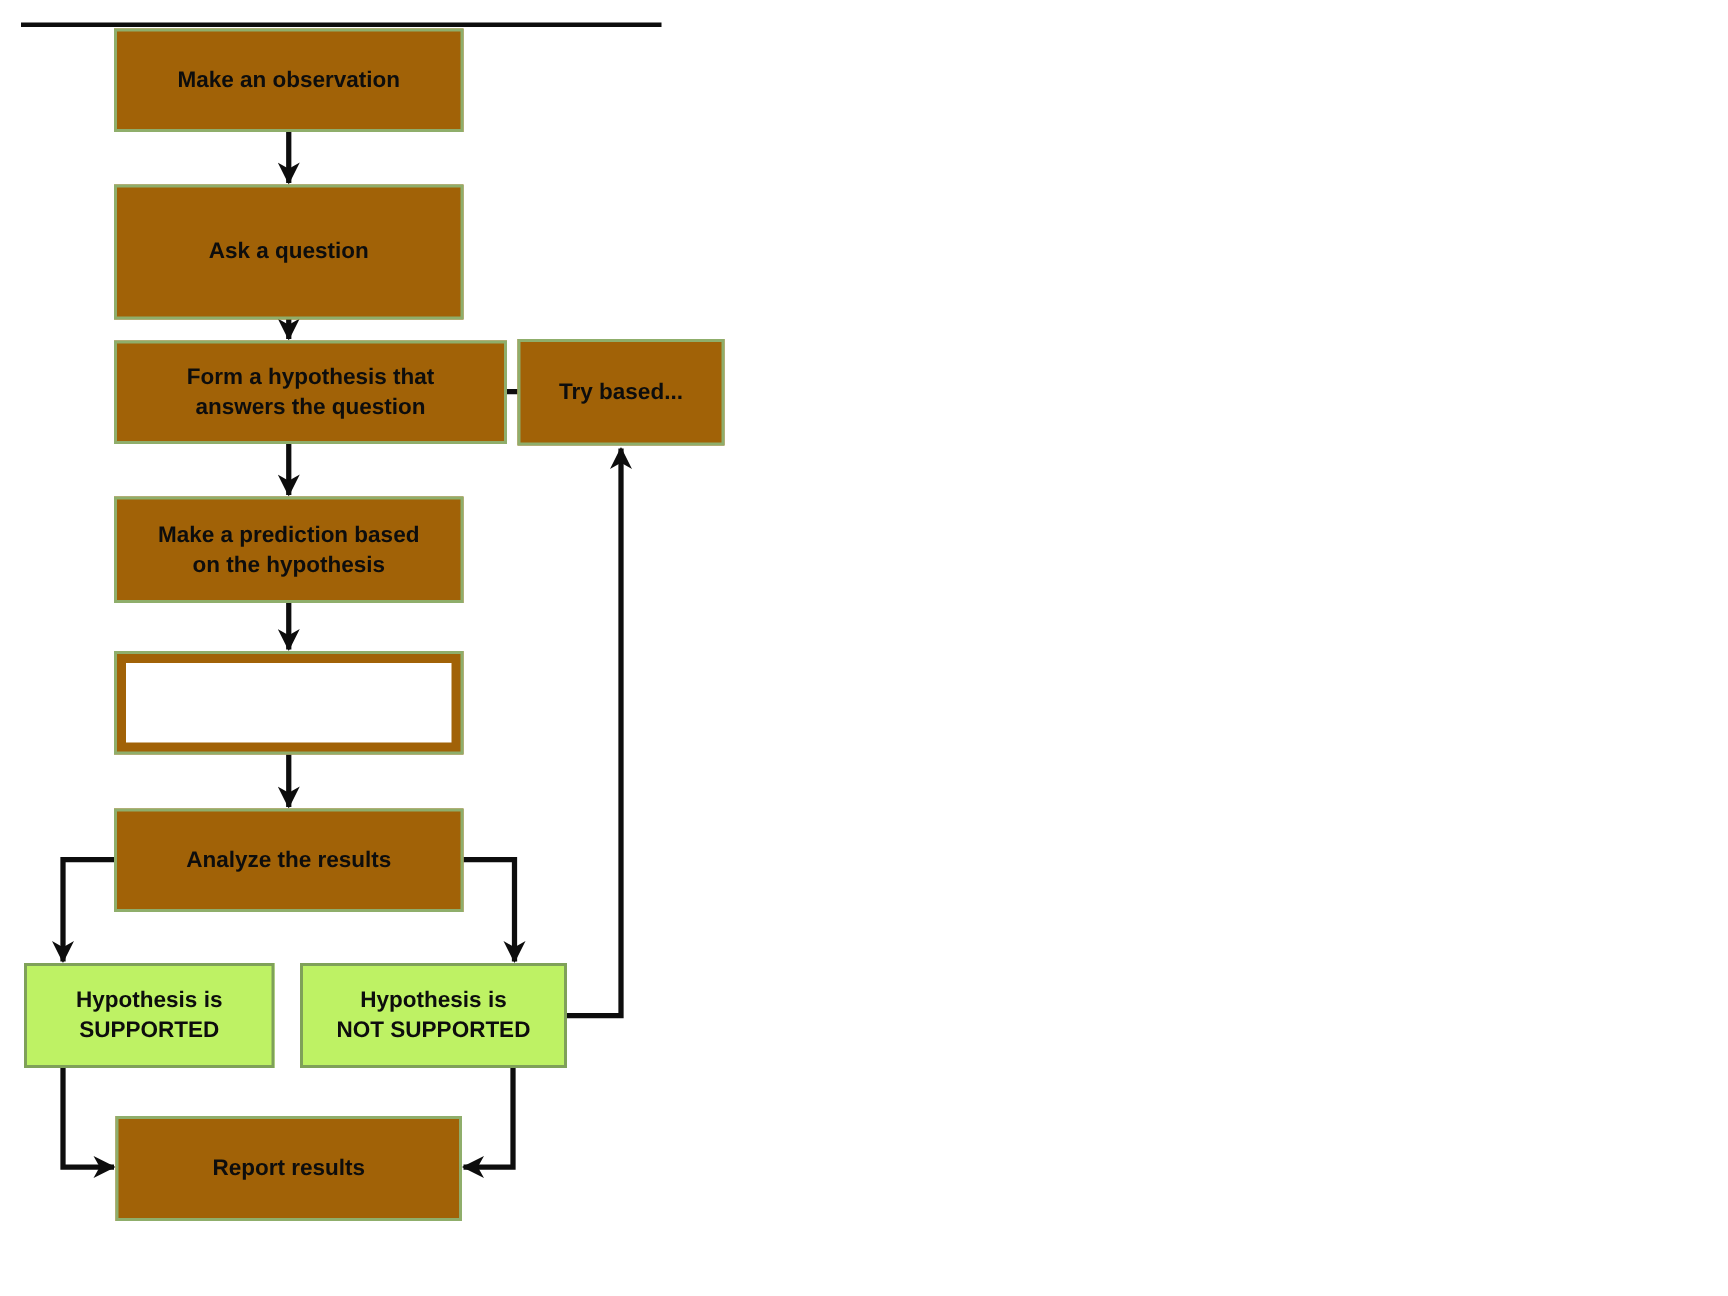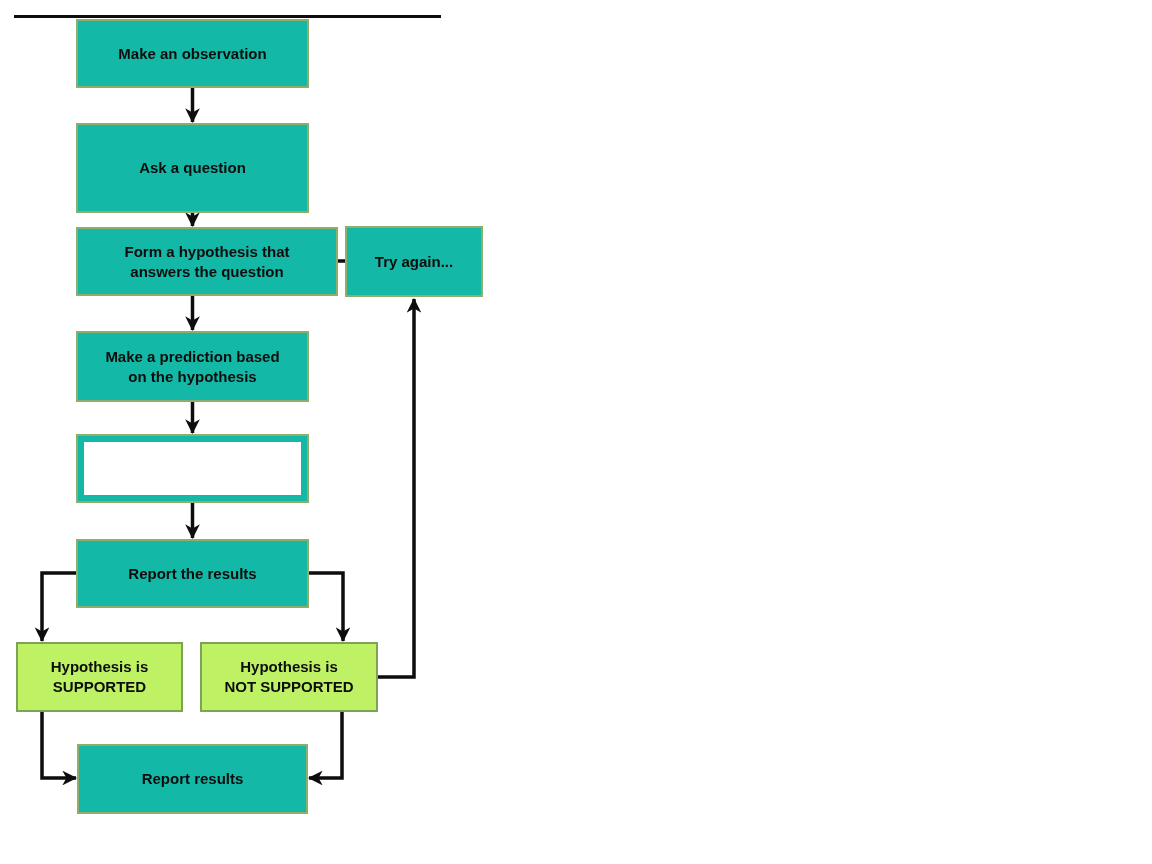--- a/index.html
+++ b/index.html
@@ -28,21 +28,21 @@
     left: 0;
     top: 0;
     width: 1152px;
     height: 864px;
     z-index: 1;
   }
   .node {
     position: absolute;
     box-sizing: border-box;
     border: 2px solid #8fae6b;
-    background: #14b8a6;
+    background: #a16207;
     display: flex;
     align-items: center;
     justify-content: center;
     text-align: center;
     font-weight: bold;
     font-size: 15px;
     line-height: 1.33;
     color: #0d0d0d;
     white-space: pre-line;
     z-index: 2;
@@ -109,35 +109,35 @@
   <div class="node n-question">
     <span>Ask a question</span>
   </div>
 
   <div class="node n-hypothesis">
     <span>Form a hypothesis that
 answers the question</span>
   </div>
 
   <div class="node n-try-again">
-    <span>Try again...</span>
+    <span>Try based...</span>
   </div>
 
   <div class="node n-prediction">
     <span>Make a prediction based
 on the hypothesis</span>
   </div>
 
   <div class="node blank n-blank">
     <div class="blank-inner"></div>
     <span></span>
   </div>
 
   <div class="node n-analyze">
-    <span>Report the results</span>
+    <span>Analyze the results</span>
   </div>
 
   <div class="node dark n-supported">
     <span>Hypothesis is
 SUPPORTED</span>
   </div>
 
   <div class="node dark n-not-supported">
     <span>Hypothesis is
 NOT SUPPORTED</span>

